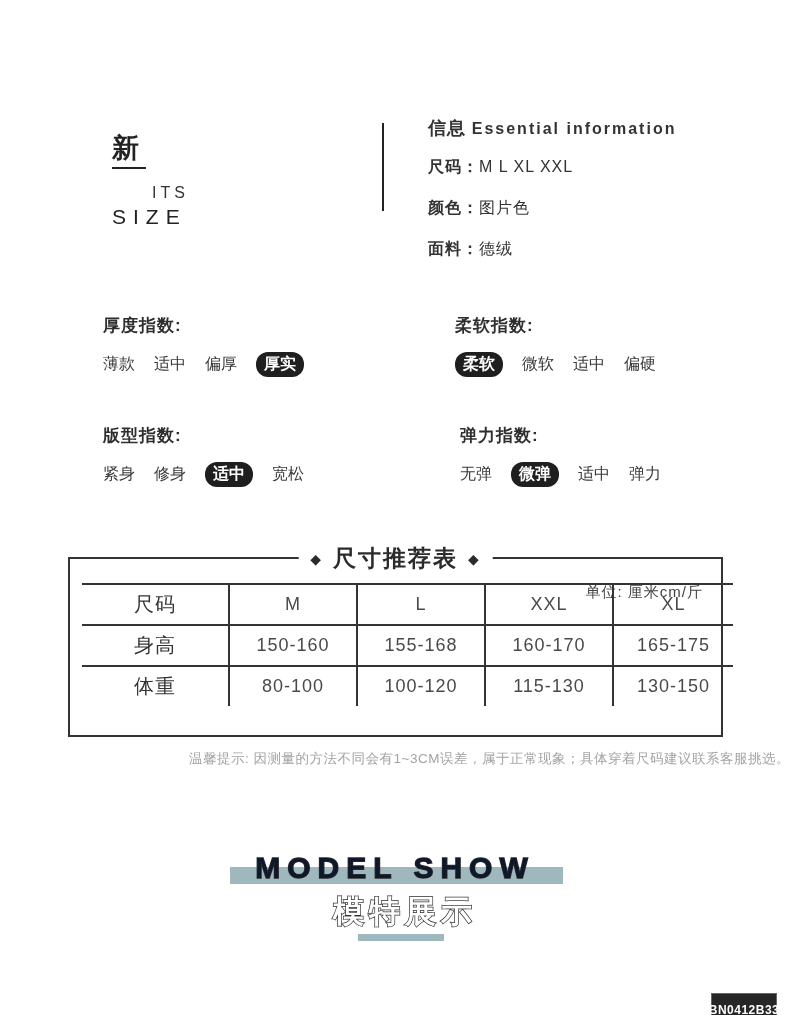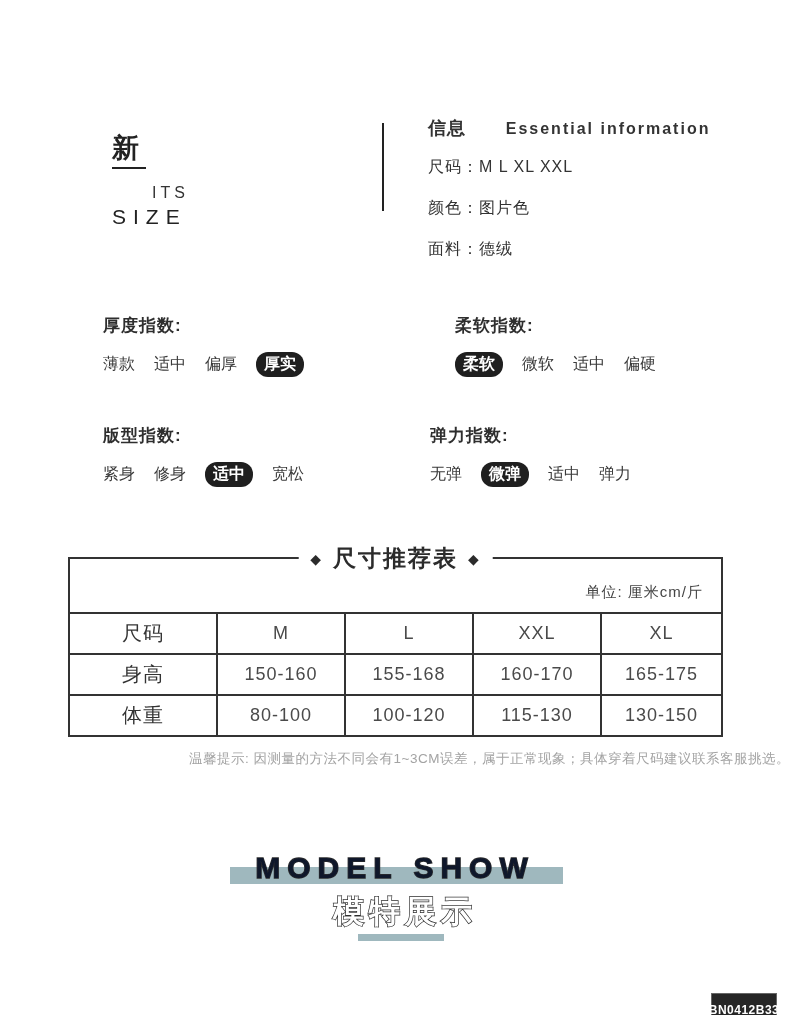--- a/index.html
+++ b/index.html
@@ -11,48 +11,48 @@
   .brand{position:absolute;left:112px;top:134px;}
   .brand-cn{font-size:27px;font-weight:bold;color:#222;line-height:1.1;}
   .brand-underline{width:34px;height:2px;background:#222;margin-top:3px;}
   .brand-en1{margin-top:15px;font-size:16px;letter-spacing:4px;color:#333;margin-left:40px;}
   .brand-en2{margin-top:3px;font-size:21px;letter-spacing:7px;color:#222;}
   .v-divider{position:absolute;left:382px;top:123px;width:2px;height:88px;background:#222;}
   
   .info{position:absolute;left:428px;top:116px;width:300px;}
   .info-title{font-size:17px;margin-bottom:17px;letter-spacing:1px;}
   .info-title .cn{font-weight:bold;font-size:18px;}
-  .info-title .en{font-weight:bold;letter-spacing:2px;font-size:16px;margin-left:34px;}
+  .info-title .en{font-weight:bold;letter-spacing:2px;font-size:16px;}
   .info-row{font-size:16px;margin-bottom:20px;letter-spacing:1px;}
-  .info-row .lbl{font-weight:normal;}
+  .info-row .lbl{font-weight:bold;}
   
   .index-group{position:absolute;width:310px;}
   .g0{left:103px;top:314px;} .g1{left:455px;top:314px;}
-  .g2{left:103px;top:424px;} .g3{left:430px;top:424px;}
+  .g2{left:103px;top:424px;} .g3{left:460px;top:424px;}
   .index-label{font-size:17px;font-weight:bold;color:#2e2e2e;letter-spacing:1px;}
   .index-options{display:flex;align-items:center;gap:19px;margin-top:15px;height:24px;}
   .opt{font-size:16px;color:#3a3a3a;white-space:nowrap;}
   .opt.pill{background:#1f1f1f;color:#fff;font-weight:bold;padding:2px 8px;border-radius:12px;}
   
   .size-table{position:absolute;left:68px;top:557px;width:651px;height:176px;border:2px solid #333;}
   .table-title{
     position:absolute;left:50%;top:-16px;transform:translateX(-50%);
     background:#fff;padding:0 12px;white-space:nowrap;
     font-size:23px;font-weight:bold;color:#2b2b2b;letter-spacing:2px;
     display:flex;align-items:center;gap:10px;
   }
   .table-title .diamond{font-size:14px;}
   .table-subtitle{
     position:absolute;left:50%;top:8px;transform:translateX(-50%);
     font-family:"DejaVu Serif","Liberation Serif",serif;font-style:italic;font-weight:bold;
     font-size:14px;color:#333;white-space:nowrap;
   }
   .table-unit{position:absolute;right:18px;top:24px;font-size:15px;color:#444;letter-spacing:1px;}
   .grid{
-    position:absolute;left:0;bottom:0;width:100%;height:123px;
+    position:absolute;left:12px;bottom:0;width:100%;height:152px;
     display:grid;grid-template-columns:146px 128px 128px 128px 121px;grid-auto-rows:41px;
   }
   .cell{
     display:flex;align-items:center;justify-content:center;
     border-top:2px solid #333;font-size:18px;color:#4a4a4a;letter-spacing:1px;
   }
   .cell.c0{font-size:20px;color:#333;}
   .cell:not(:nth-child(5n+1)){border-left:2px solid #333;}
   
   .notice{

